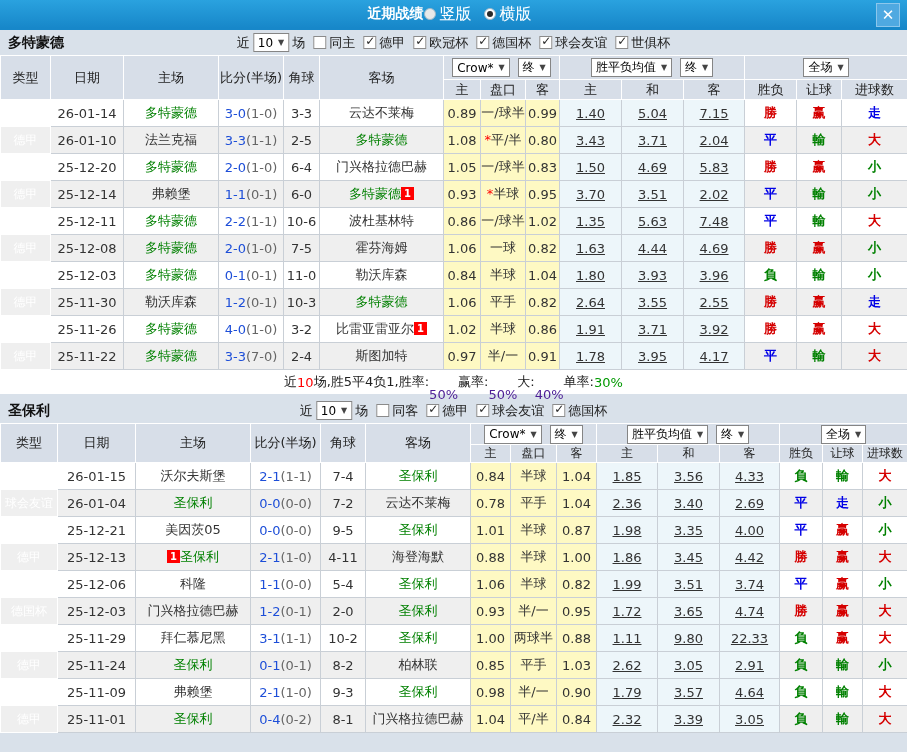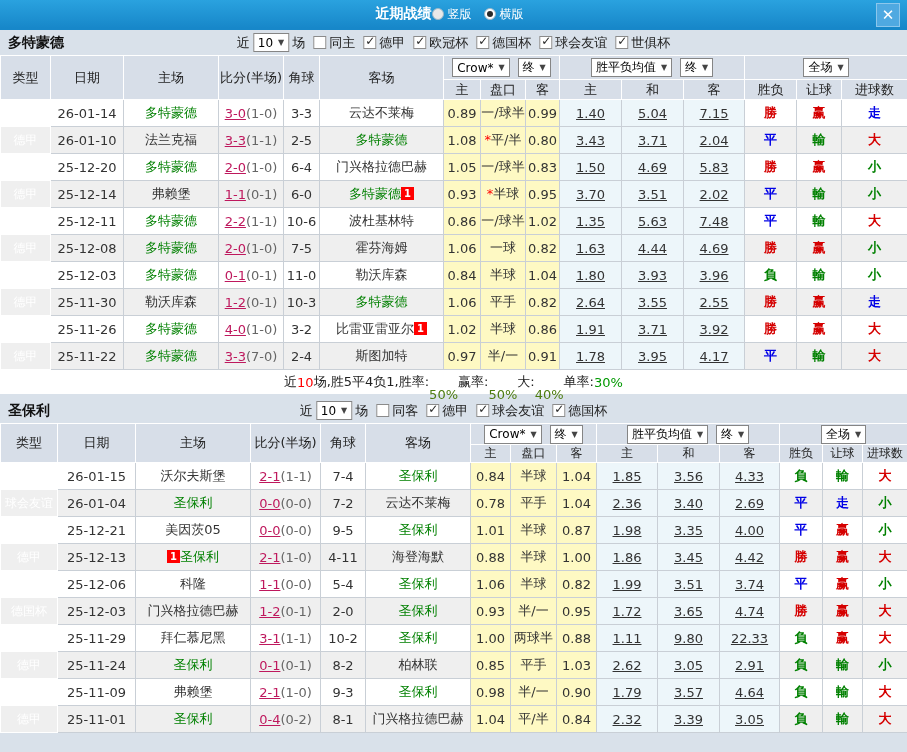--- a/index.html
+++ b/index.html
@@ -9,21 +9,21 @@
   
   .titlebar { position:relative; height:30px; background:linear-gradient(180deg,#2AA2DF,#1787C9);
     display:flex; align-items:center; justify-content:center; border-bottom:2px solid #1787C9; }
   .titlebar .title { color:#fff; font-weight:bold; font-size:14px; }
   .radio-group { display:inline-flex; align-items:center; gap:4px; }
   .radio { width:12px; height:12px; border-radius:50%; background:#E9E9E9; border:1px solid #9DB8C8;
     display:inline-block; position:relative; cursor:pointer; }
   .radio.checked { background:#fff; }
   .radio.checked::after { content:""; position:absolute; left:2px; top:2px; width:6px; height:6px;
     border-radius:50%; background:#2B2B2B; }
-  .radio-label { color:#fff; font-size:12px; margin-right:8px; cursor:pointer; }
+  .radio-label { color:#fff; font-size:16px; margin-right:8px; cursor:pointer; }
   .close-btn { position:absolute; right:7px; top:3px; width:24px; height:24px; background:#4FA9E1;
     border:1px solid #8CC7EC; color:#fff; display:flex; align-items:center; justify-content:center;
     font-size:15px; font-weight:bold; cursor:pointer; }
 
   
   .section-head { position:relative; height:25px; display:flex; align-items:center; }
   .team-name { font-size:14px; font-weight:bold; color:#111; margin-left:8px; }
   .filters { position:absolute; left:50%; transform:translateX(-50%); white-space:nowrap;
     display:inline-flex; align-items:center; gap:3px; }
   .flabel { color:#222; font-size:13px; }
@@ -49,35 +49,35 @@
   tr.odd td { background:#FFFFFF; }
   tr.even td { background:#EFEFEF; }
   tbody td.crow { background:#fef9c3; }
   tbody td.avg  { background:#EDF6FA;text-decoration:underline; }
   td.ty { color:#fff; font-size:12px; border-color:#fff; }
   .ty-purple  { background:#A0009B; }
   .ty-orange  { background:#FF5B00; }
   .ty-darkred { background:#9B0000; }
   .ty-teal    { background:#00A79B; }
   .green { color:#008000; }
-  .score { color:#be185d;text-decoration:underline; }
+  .score { color:#1d4ed8; }
   .half  { color:#666; }
   .star  { color:#F00; }
   .badge { display:inline-block; background:#F00; color:#fff; font-size:10px; font-weight:bold;
     line-height:13px; padding:0 3px; vertical-align:1px; }
   td.res { font-weight:bold; }
   .res-red   { color:#D50000; }
   .res-blue  { color:#0000E6; }
   .res-green { color:#008000; }
 
   
   .summary { height:24px; background:#fff; display:flex; align-items:center; justify-content:center;
     font-size:13px; }
   .gap { height:4px; }
-  .s-k { color:#222; } .s-r { color:#FF0000; } .s-b { color:#4d7c0f;margin-top:25px; } .s-g { color:#009900; }
+  .s-k { color:#222; } .s-r { color:#FF0000; } .s-b { color:#4c1d95;margin-top:25px; } .s-g { color:#009900; }
 </style>
 </head>
 <body>
 
 <div class="titlebar">
   <span class="title">近期战绩</span>
   <span class="radio-group">
     <span class="radio"></span>
     <span class="radio-label">竖版</span>
     <span class="radio checked"></span>

